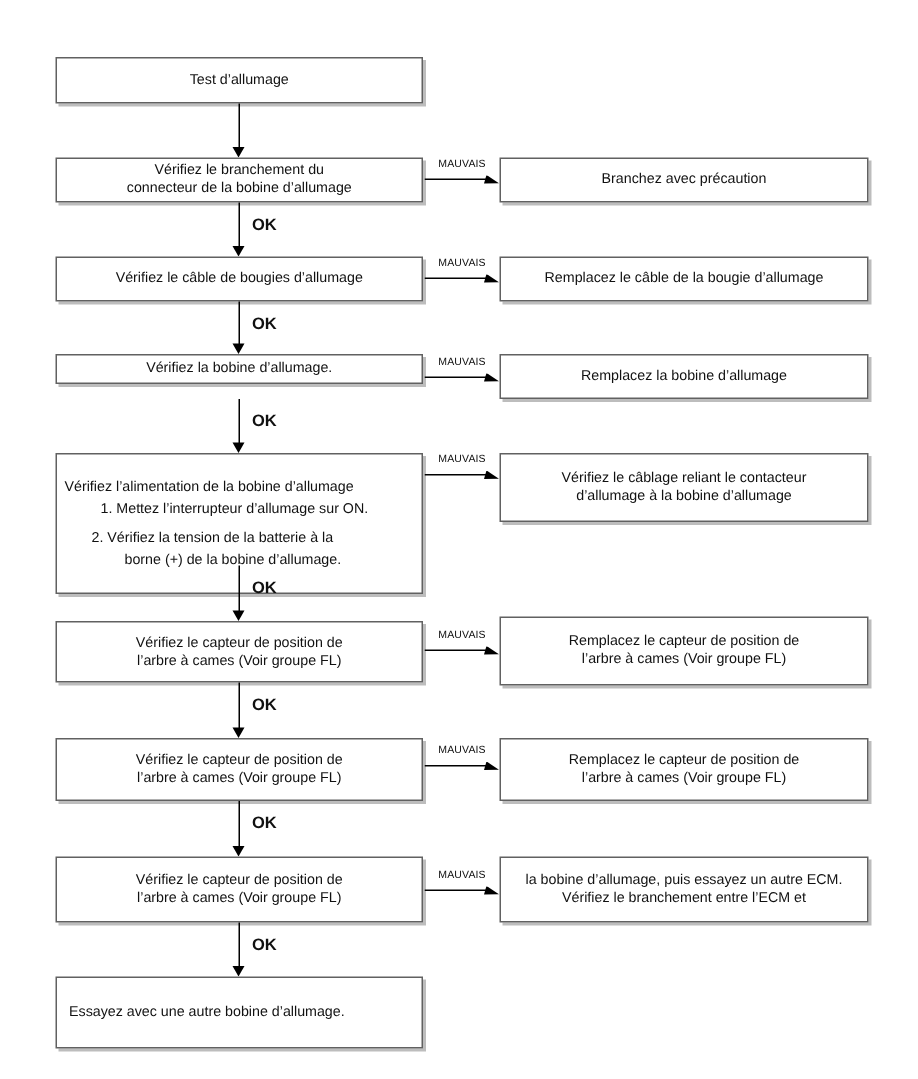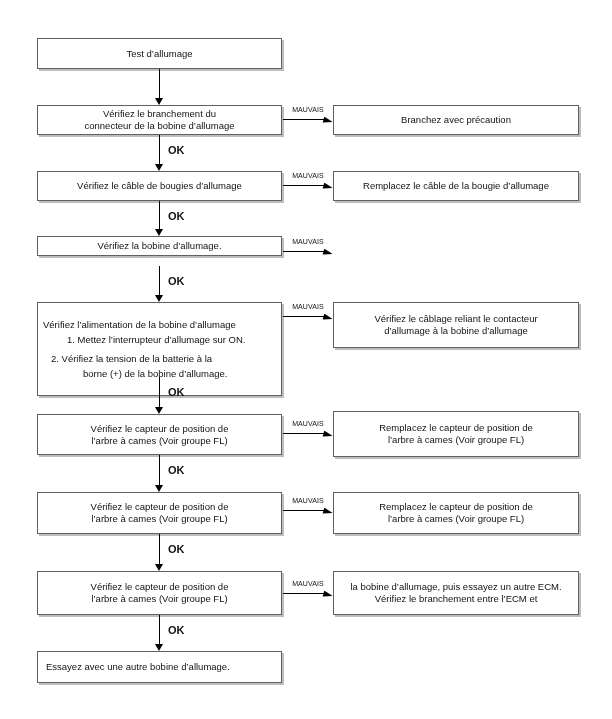--- a/index.html
+++ b/index.html
@@ -22,21 +22,21 @@
     box-shadow:2px 2px 0 var(--shadow);
     display:flex; flex-direction:column; justify-content:center; align-items:center;
     text-align:right; font-size:9.5px; line-height:12px;
   }
   .node.right{left:333px; width:246px;}
   .ln{display:block; white-space:nowrap;}
   
   .node.list{align-items:flex-start; text-align:left; line-height:15px; padding:2px 3px;}
   .node.list .l0{margin-left:2px;}
   .node.list .l1{margin-left:26px;}
-  .node.list .l2{margin-left:10px; margin-top:4px;}
+  .node.list .l2{margin-left:20px; margin-top:4px;}
   .node.list .l3{margin-left:42px;}
   
   .node.leftalign{align-items:flex-start; text-align:left; padding-left:8px;}
   
   .varrow{position:absolute; left:155px; width:9px;}
   .varrow::before{
     content:""; position:absolute; left:4px; top:0; bottom:6px; width:1px;
     background:var(--arrow);
   }
   .varrow::after{
@@ -111,20 +111,23 @@
   </div>
   <div class="bad" style="top:238px">
     <span class="bad-label">MAUVAIS</span>
     <svg width="50" height="11" viewBox="0 0 50 11">
       <path d="M0 2.5 H41" stroke="#000" stroke-width="1" fill="none"></path>
       <g transform="translate(40.5,2.5) rotate(16)">
           <path d="M0 -3 L9.5 0 L0 3 Z" fill="#000"></path>
         </g>
     </svg>
   </div>
+  <div class="node right" style="top:236px;height:30px">
+    <span class="ln">Remplacez la bobine d’allumage</span>
+  </div>
 
   <span class="ok" style="top:275px">OK</span>
   <div class="varrow" style="top:266px;height:36px"></div>
 
   <div class="node list" style="top:302px;height:94px">
     <span class="ln l0">Vérifiez l’alimentation de la bobine d’allumage</span>
     <span class="ln l1">1. Mettez l’interrupteur d’allumage sur ON.</span>
     <span class="ln l2">2. Vérifiez la tension de la batterie à la</span>
     <span class="ln l3">borne (+) de la bobine d’allumage.</span>
   </div>
@@ -201,17 +204,17 @@
     </svg>
   </div>
   <div class="node right" style="top:571px;height:44px">
     <span class="ln">la bobine d’allumage, puis essayez un autre ECM.</span>
     <span class="ln">Vérifiez le branchement entre l’ECM et</span>
   </div>
 
   <span class="ok" style="top:624px">OK</span>
   <div class="varrow" style="top:615px;height:36px"></div>
 
-  <div class="node leftalign" style="top:651px;height:32px">
+  <div class="node leftalign" style="top:651px;height:48px">
     <span class="ln">Essayez avec une autre bobine d’allumage.</span>
   </div>
 
 </div>
 
 </body></html>

